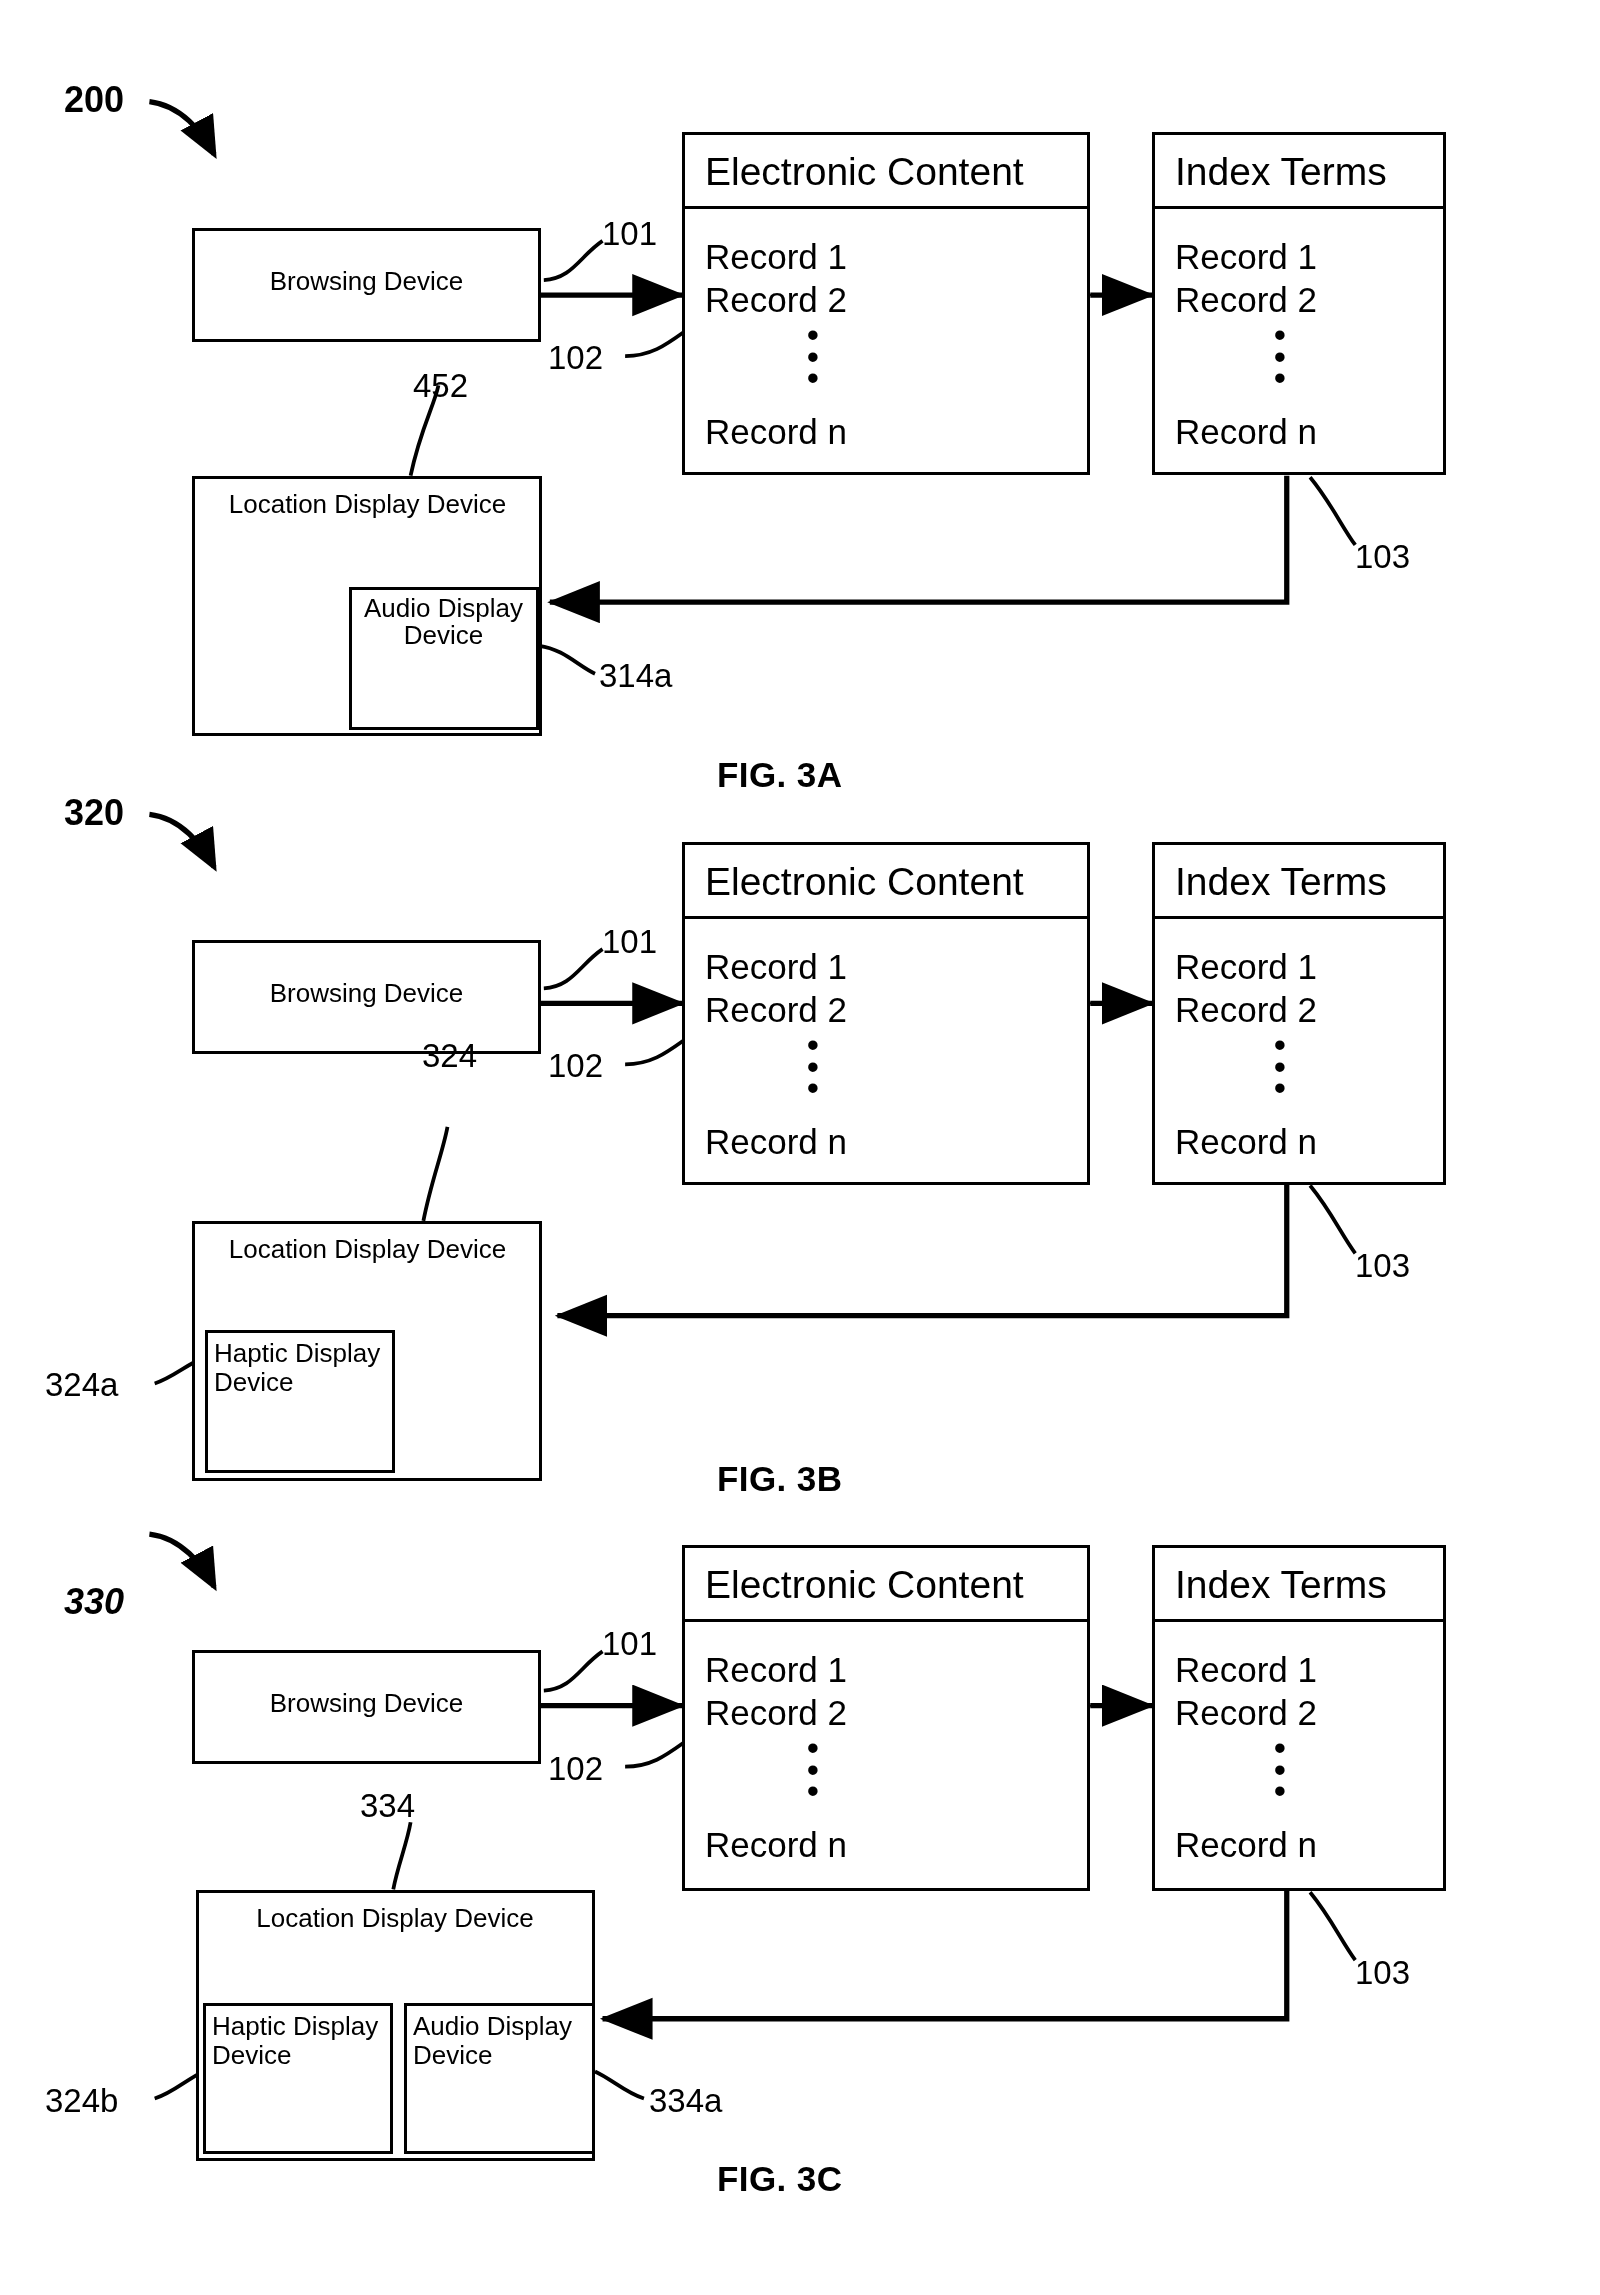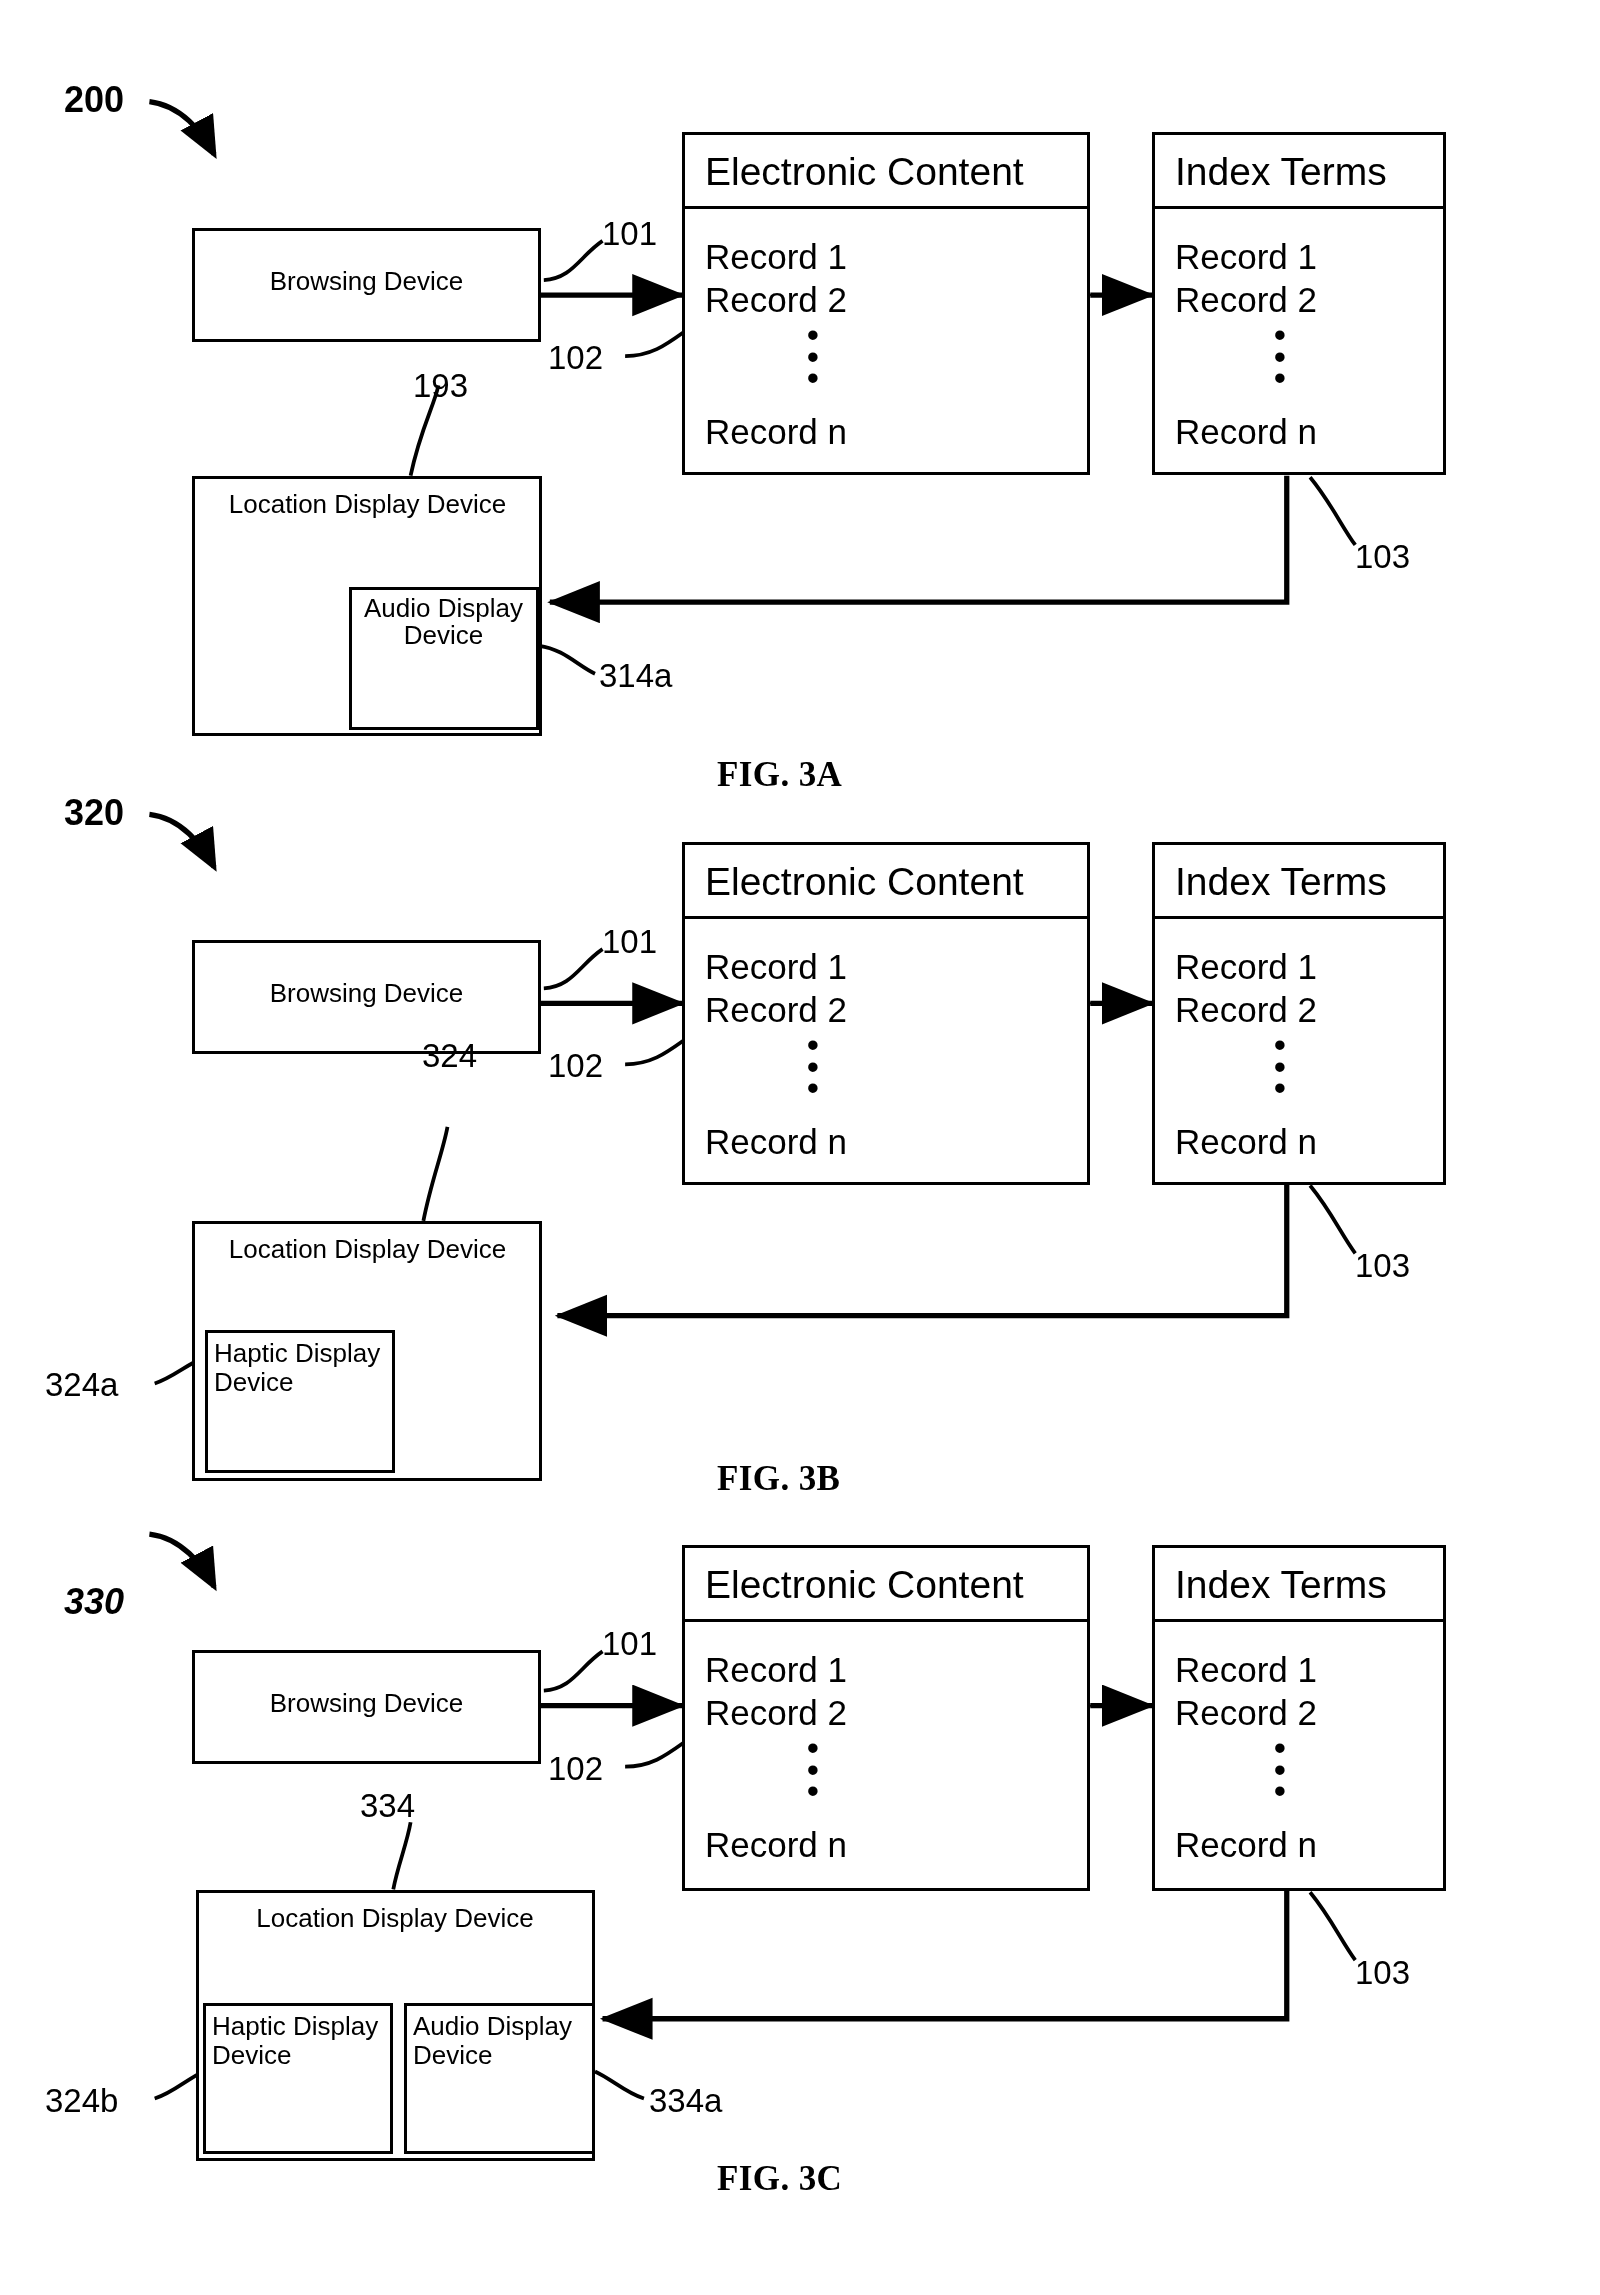--- a/index.html
+++ b/index.html
@@ -64,21 +64,21 @@
     font-size: 36px;
     font-weight: bold;
     font-family: "Liberation Sans", sans-serif;
     color: #000;
     white-space: nowrap;
   }
   .fig-caption {
     position: absolute;
     font-size: 35px;
     font-weight: bold;
-    font-family: Liberation Serif, serif;
+    font-family: Liberation Sans, sans-serif;
     color: #000;
     white-space: nowrap;
     letter-spacing: 0.4px;
   }
   .section-title {
     font-size: 39px;
   }
   .record-text {
     font-size: 35px;
   }
@@ -165,21 +165,21 @@
 
     <line x1="1448" y1="392" x2="1530" y2="392" stroke="#000" stroke-width="7" marker-start="url(#ahL)" marker-end="url(#ah)"></line>
     <line x1="1448" y1="1333" x2="1530" y2="1333" stroke="#000" stroke-width="7" marker-start="url(#ahL)" marker-end="url(#ah)"></line>
     <line x1="1448" y1="2266" x2="1530" y2="2266" stroke="#000" stroke-width="7" marker-start="url(#ahL)" marker-end="url(#ah)"></line>
   </svg>
 
   <div class="fig-num" style="left:64px; top:79px;">200</div>
 
   <div class="box" style="left:192px; top:228px; width:349px; height:114px;"></div>
   <div class="center-text dev-text" style="left:192px; top:268px; width:349px;">Browsing Device</div>
-  <div class="ref-num" style="left:413px; top:367px;">193</div>
+  <div class="ref-num" style="left:413px; top:367px;">452</div>
 
   <div class="box" style="left:682px; top:132px; width:408px; height:343px;"></div>
   <div class="box" style="left:682px; top:132px; width:408px; height:77px; border-width:3.8px;"></div>
   <div class="left-text section-title" style="left:705px; top:150px;">Electronic Content</div>
   <div class="left-text record-text" style="left:705px; top:237px;">Record 1</div>
   <div class="left-text record-text" style="left:705px; top:280px;">Record 2</div>
   <div class="dots" style="left:798px; top:324px; width:30px;">
       <span>•</span>
       <span>•</span>
       <span>•</span>

